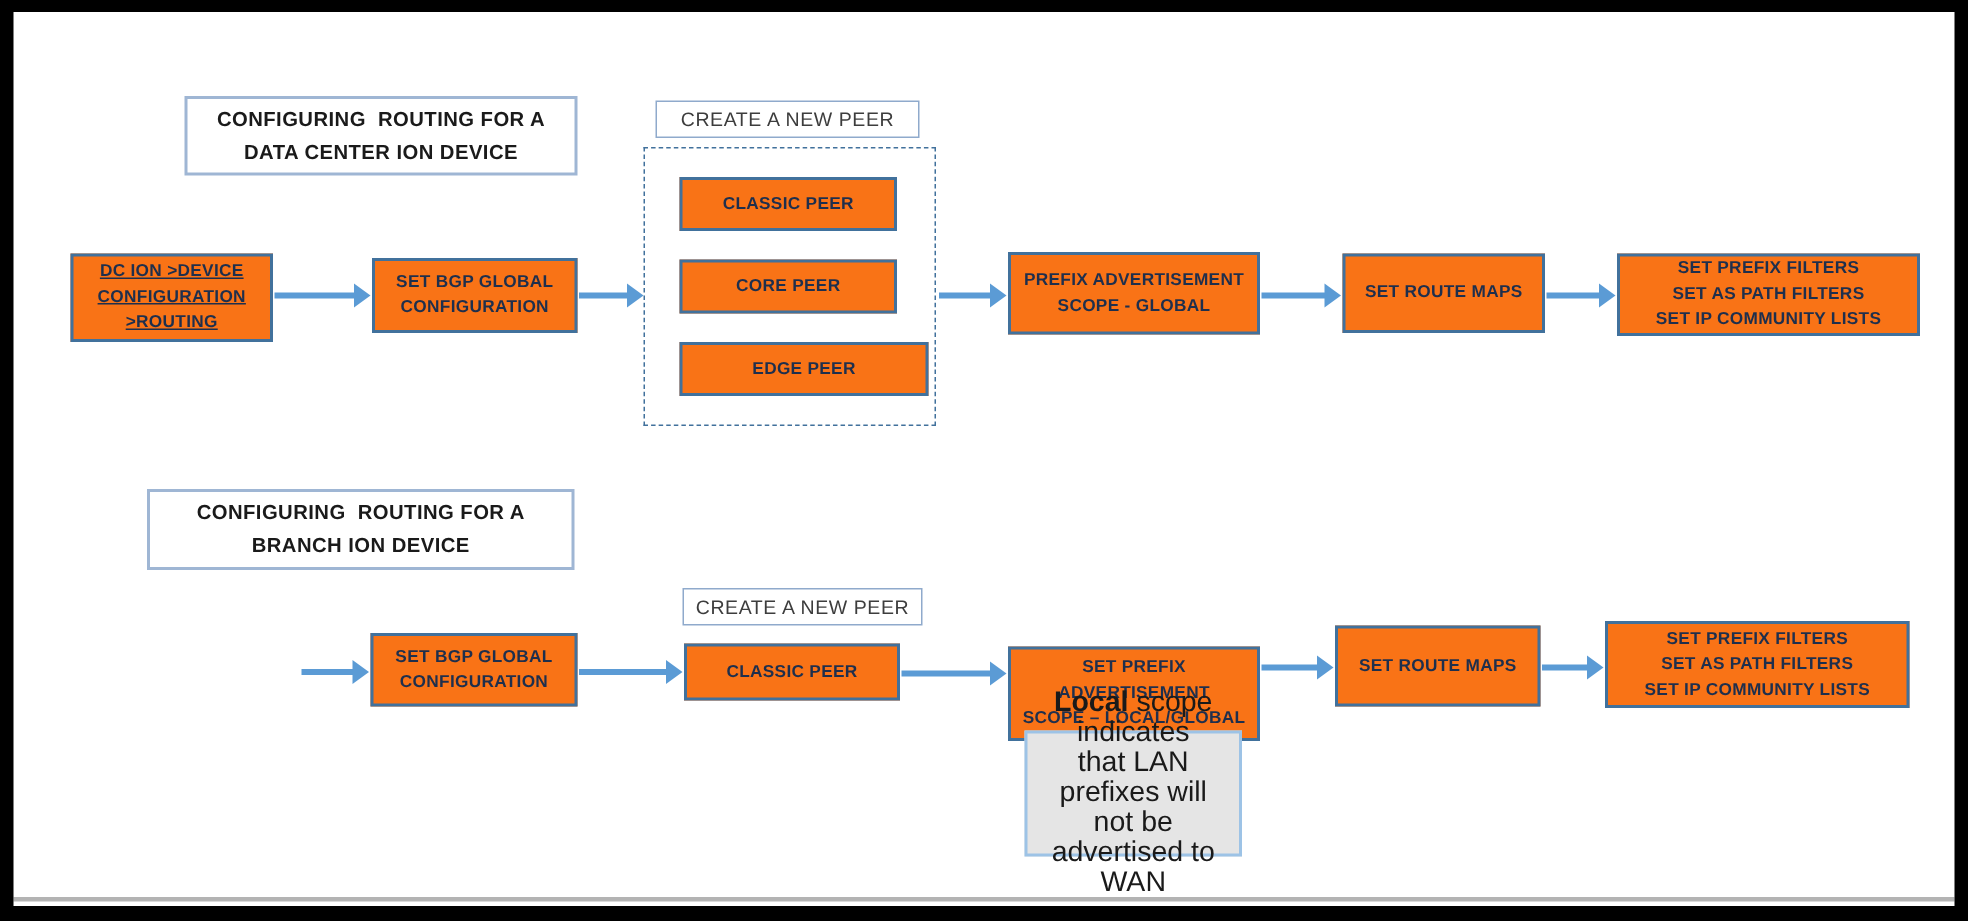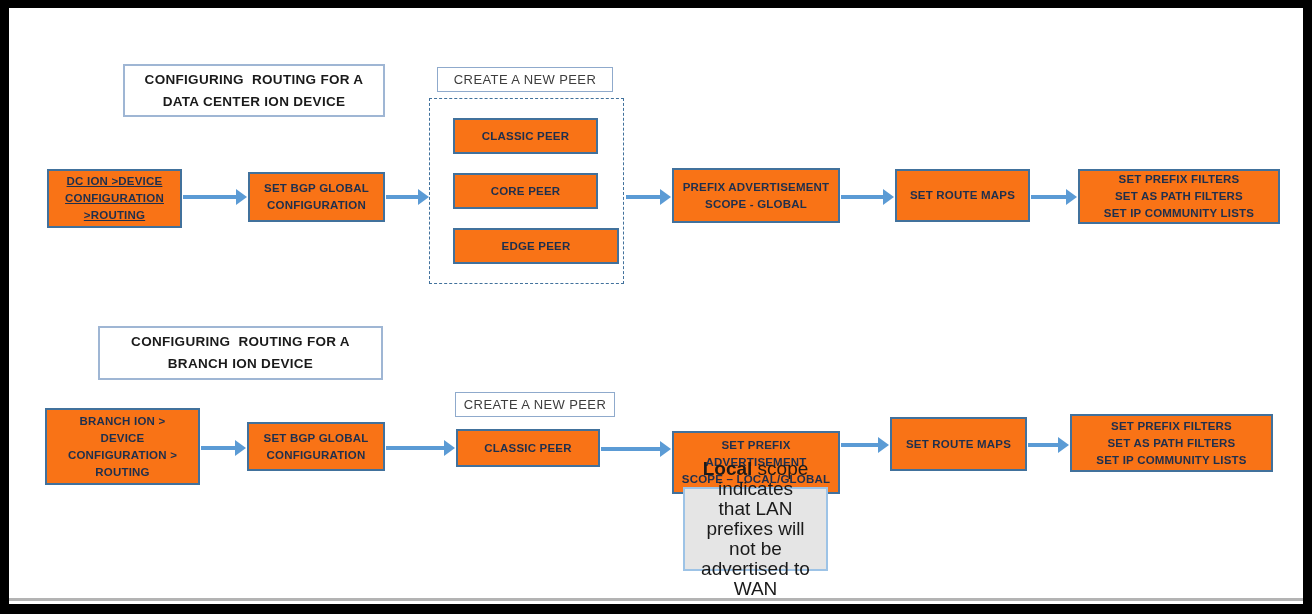--- a/index.html
+++ b/index.html
@@ -163,24 +163,20 @@
     <span class="head"></span>
   </div>
 
   <div class="node" style="left:1078px; top:169px; width:202px; height:55px;">SET PREFIX FILTERS
 SET AS PATH FILTERS
 SET IP COMMUNITY LISTS</div>
 
   <div class="title-box" style="left:98px; top:326px; width:285px; height:54px;">CONFIGURING  ROUTING FOR A
 BRANCH ION DEVICE</div>
 
-  <div class="node" style="left:45px; top:408px; width:155px; height:77px;">BRANCH ION &gt;
-DEVICE
-CONFIGURATION &gt;
-ROUTING</div>
 
   <div class="arrow" style="left:201px; top:440px; width:45px;">
     <span class="shaft"></span>
     <span class="head"></span>
   </div>
 
   <div class="node" style="left:247px; top:422px; width:138px; height:49px;">SET BGP GLOBAL
 CONFIGURATION</div>
 
   <div class="arrow" style="left:386px; top:440px; width:69px;">

